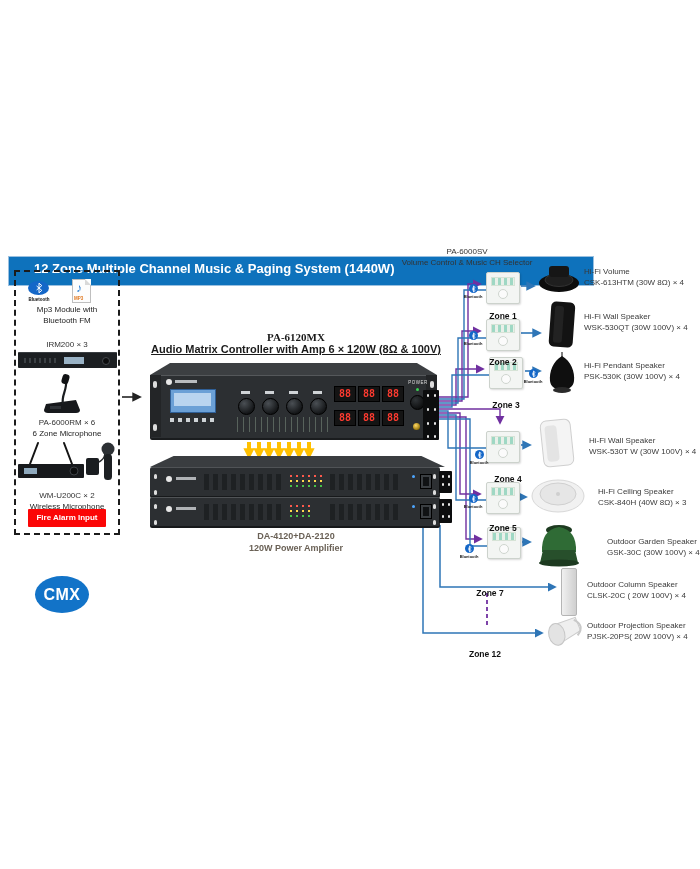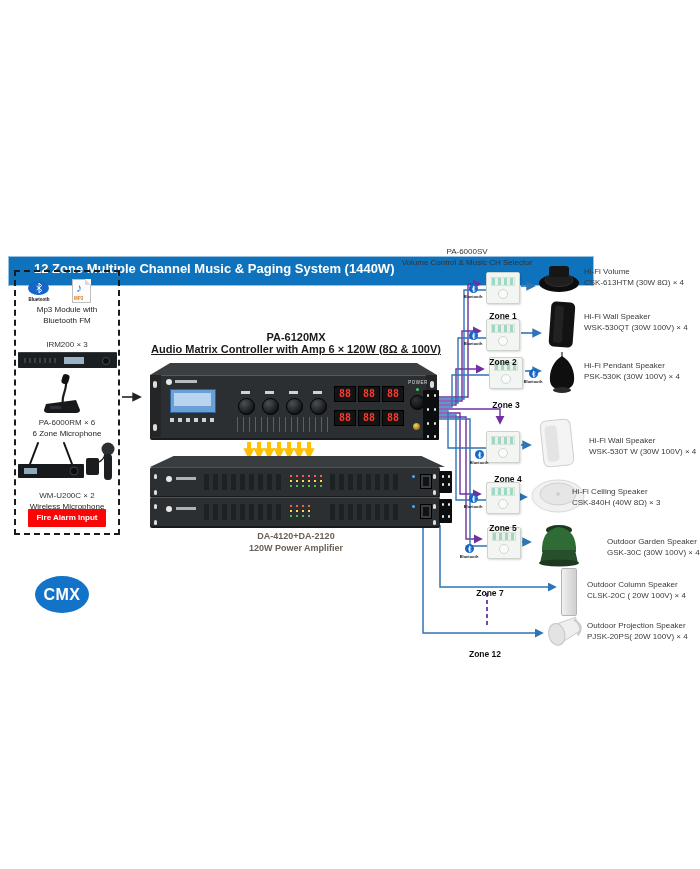--- a/index.html
+++ b/index.html
@@ -41,21 +41,21 @@
     background:#0c0d0e;border:1px solid #44484c;}
   
   .fire{position:absolute;left:28px;top:509px;width:78px;height:18px;background:#fb0606;
     color:#fff;font-size:8px;font-weight:bold;text-align:center;line-height:18px;border-radius:1px;}
   
   .cmx{position:absolute;left:35px;top:576px;width:54px;height:37px;border-radius:50%;
     background:#1273c8;color:#fff;font-weight:bold;font-size:16px;text-align:center;
     line-height:37px;letter-spacing:.5px;}
   
   .matrix-head{position:absolute;left:150px;top:331px;width:292px;text-align:center;color:#1a1a1a;}
-  .matrix-head .l1{font-size:11px;font-weight:bold;}
+  .matrix-head .l1{font-size:11px;font-weight:bold;font-family:Liberation Serif, serif;}
   .matrix-head .l2{font-size:11px;font-weight:bold;margin-top:0;white-space:nowrap;text-decoration:underline;}
   .amp-cap{position:absolute;left:150px;top:530px;width:292px;text-align:center;
     color:#6a6156;font-size:9px;font-weight:bold;line-height:12px;}
   .sel-head{position:absolute;left:368px;top:247px;width:198px;text-align:center;
     font-size:8px;color:#333;line-height:10.5px;}
   
   .mx-top{position:absolute;left:150px;top:363px;width:287px;height:12px;background:#3c3f42;
     clip-path:polygon(7% 0,93% 0,100% 100%,0 100%);}
   .mx-face{position:absolute;left:150px;top:375px;width:287px;height:62px;background:#2c2f32;
     border-radius:2px;border-top:1px solid #55585b;box-shadow:0 2px 0 #1a1c1e;}
@@ -457,21 +457,21 @@
       <div>WSK-530QT (30W 100V) × 4</div>
   </div>
   <div class="spk-lbl" style="left:584px;top:361px;">
     <div>Hi-Fi Pendant Speaker</div>
       <div>PSK-530K (30W 100V) × 4</div>
   </div>
   <div class="spk-lbl" style="left:589px;top:436px;">
     <div>Hi-Fi Wall Speaker</div>
       <div>WSK-530T W (30W 100V) × 4</div>
   </div>
-  <div class="spk-lbl" style="left:572px;top:487px;">
+  <div class="spk-lbl" style="left:598px;top:487px;">
     <div>Hi-Fi Ceiling Speaker</div>
       <div>CSK-840H (40W 8Ω) × 3</div>
   </div>
   <div class="spk-lbl" style="left:587px;top:537px;margin-left:20px;">
     <div>Outdoor Garden Speaker</div>
       <div>GSK-30C (30W 100V) × 4</div>
   </div>
   <div class="spk-lbl" style="left:587px;top:580px;">
     <div>Outdoor  Column Speaker</div>
       <div>CLSK-20C ( 20W 100V) × 4</div>

